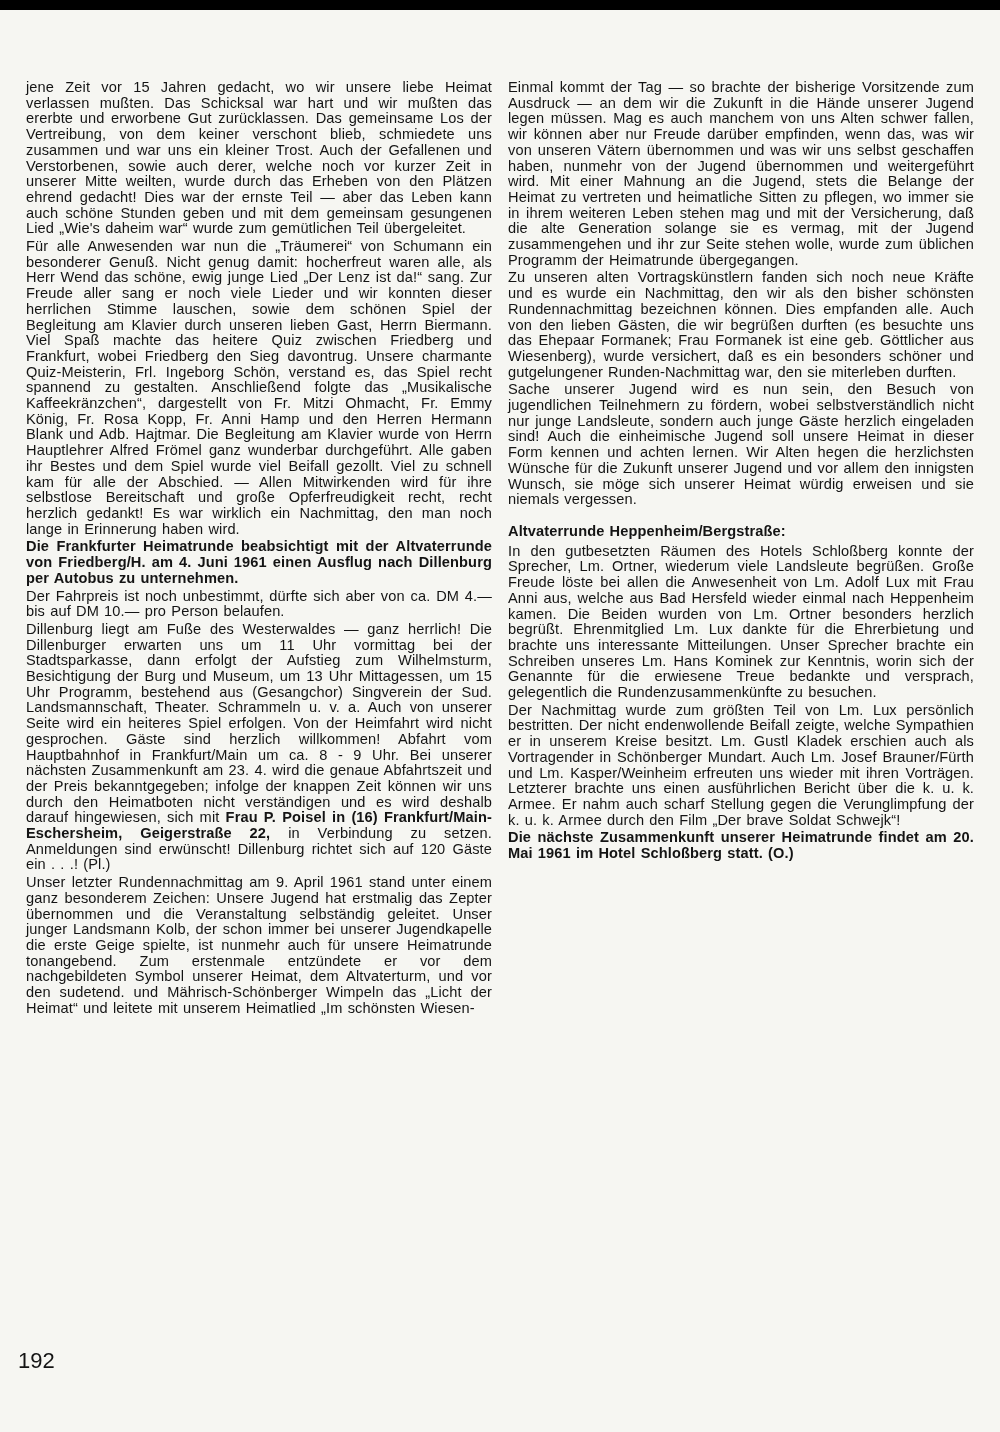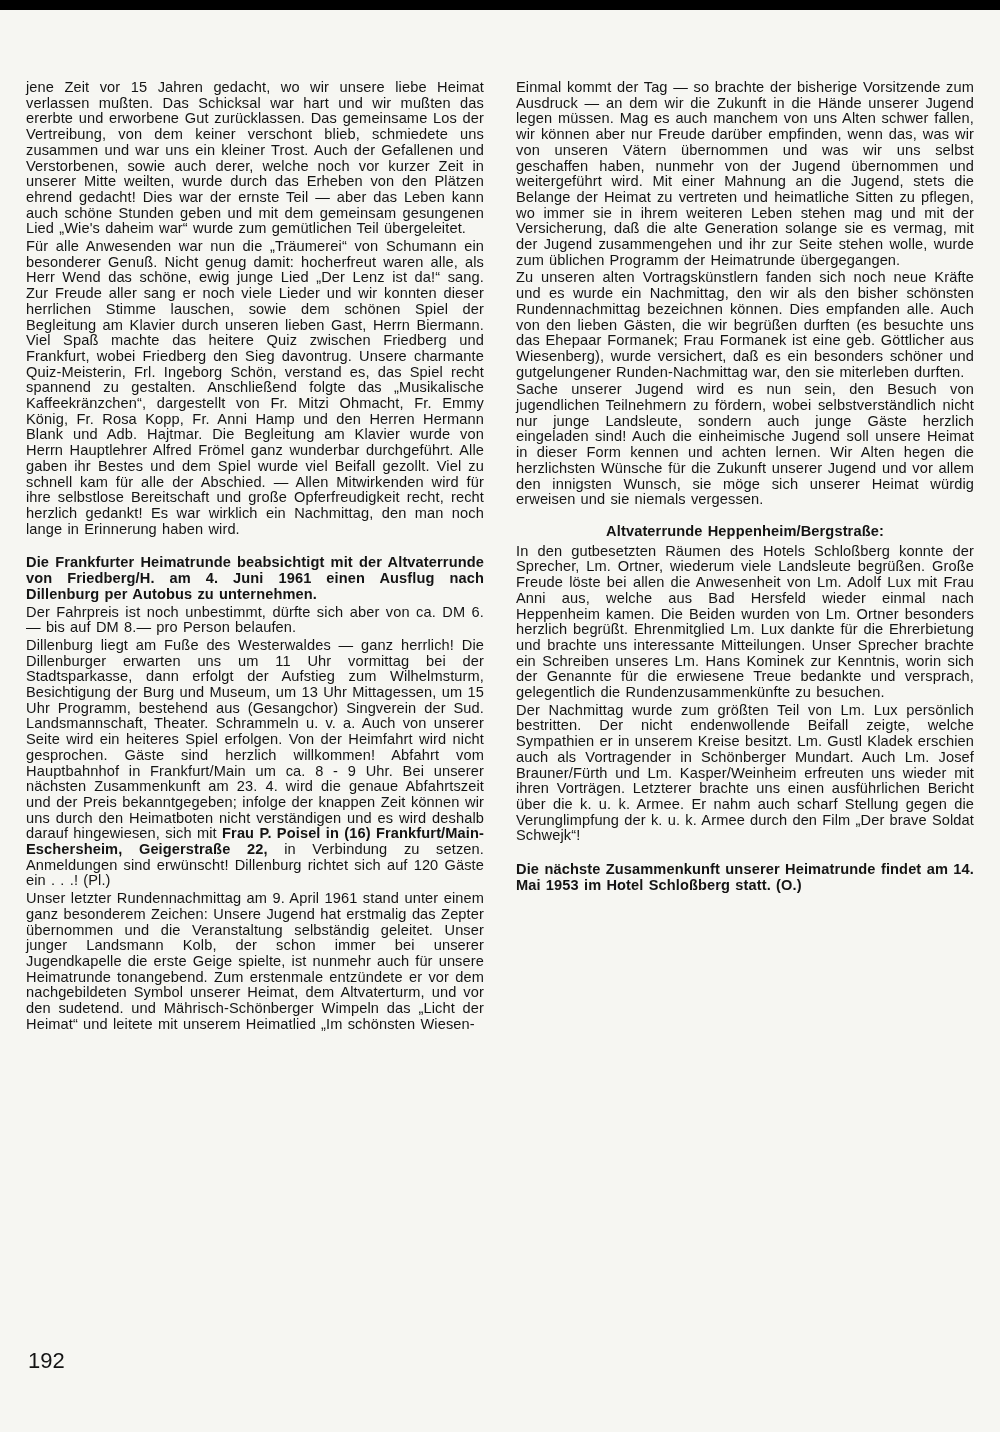--- a/index.html
+++ b/index.html
@@ -22,21 +22,21 @@
     width: 100%;
     height: 10px;
     background: #000;
   }
   .content {
     position: absolute;
     top: 80px;
     left: 0;
     width: 100%;
     display: flex;
-    gap: 32px;
+    gap: 16px;
     padding: 0 26px;
     box-sizing: border-box;
   }
   .column {
     flex: 1 1 0;
     min-width: 0;
   }
   p {
     margin: 0 0 2px 0;
     font-size: 14.6px;
@@ -45,59 +45,59 @@
     letter-spacing: 0.12px;
     word-spacing: 1px;
     hyphens: auto;
     -webkit-hyphens: auto;
   }
   .bold {
     font-weight: bold;
   }
   .announcement {
     font-weight: bold;
-    margin-top: 18px;
+    margin-top: 2px;
     margin-bottom: 2px;
   }
   .heading {
     font-weight: bold;
     margin-top: 16px;
     margin-bottom: 4px;
-    text-align: center;
+    text-align: left;
   }
   .page-number {
     position: absolute;
-    left: 28px;
+    left: 18px;
     bottom: 58px;
     font-size: 22px;
     font-weight: normal;
     color: #141414;
   }
 </style>
 </head>
 <body>
 
 <div class="top-edge"></div>
 
 <div class="content">
 
   <div class="column">
     <p>jene Zeit vor 15 Jahren gedacht, wo wir unsere liebe Heimat verlassen mußten. Das Schicksal war hart und wir mußten das ererbte und erworbene Gut zurücklassen. Das gemeinsame Los der Vertreibung, von dem keiner verschont blieb, schmiedete uns zusammen und war uns ein kleiner Trost. Auch der Gefallenen und Verstorbenen, sowie auch derer, welche noch vor kurzer Zeit in unserer Mitte weilten, wurde durch das Erheben von den Plätzen ehrend gedacht! Dies war der ernste Teil — aber das Leben kann auch schöne Stunden geben und mit dem gemeinsam gesungenen Lied „Wie's daheim war“ wurde zum gemütlichen Teil übergeleitet.</p>
     <p>Für alle Anwesenden war nun die „Träumerei“ von Schumann ein besonderer Genuß. Nicht genug damit: hocherfreut waren alle, als Herr Wend das schöne, ewig junge Lied „Der Lenz ist da!“ sang. Zur Freude aller sang er noch viele Lieder und wir konnten dieser herrlichen Stimme lauschen, sowie dem schönen Spiel der Begleitung am Klavier durch unseren lieben Gast, Herrn Biermann. Viel Spaß machte das heitere Quiz zwischen Friedberg und Frankfurt, wobei Friedberg den Sieg davontrug. Unsere charmante Quiz-Meisterin, Frl. Ingeborg Schön, verstand es, das Spiel recht spannend zu gestalten. Anschließend folgte das „Musikalische Kaffeekränzchen“, dargestellt von Fr. Mitzi Ohmacht, Fr. Emmy König, Fr. Rosa Kopp, Fr. Anni Hamp und den Herren Hermann Blank und Adb. Hajtmar. Die Begleitung am Klavier wurde von Herrn Hauptlehrer Alfred Frömel ganz wunderbar durchgeführt. Alle gaben ihr Bestes und dem Spiel wurde viel Beifall gezollt. Viel zu schnell kam für alle der Abschied. — Allen Mitwirkenden wird für ihre selbstlose Bereitschaft und große Opferfreudigkeit recht, recht herzlich gedankt! Es war wirklich ein Nachmittag, den man noch lange in Erinnerung haben wird.</p>
     <p class="announcement">Die Frankfurter Heimatrunde beabsichtigt mit der Altvaterrunde von Friedberg/H. am 4. Juni 1961 einen Ausflug nach Dillenburg per Autobus zu unternehmen.</p>
-    <p>Der Fahrpreis ist noch unbestimmt, dürfte sich aber von ca. DM 6.— bis auf DM 8.— pro Person belaufen.</p>
+    <p>Der Fahrpreis ist noch unbestimmt, dürfte sich aber von ca. DM 4.— bis auf DM 10.— pro Person belaufen.</p>
     <p><span>Dillenburg liegt am Fuße des Westerwaldes — ganz herrlich! Die Dillenburger erwarten uns um 11 Uhr vormittag bei der Stadtsparkasse, dann erfolgt der Aufstieg zum Wilhelmsturm, Besichtigung der Burg und Museum, um 13 Uhr Mittagessen, um 15 Uhr Programm, bestehend aus (Gesangchor) Singverein der Sud. Landsmannschaft, Theater. Schrammeln u. v. a. Auch von unserer Seite wird ein heiteres Spiel erfolgen. Von der Heimfahrt wird nicht gesprochen. Gäste sind herzlich willkommen! Abfahrt vom Hauptbahnhof in Frankfurt/Main um ca. 8 - 9 Uhr. Bei unserer nächsten Zusammenkunft am 23. 4. wird die genaue Abfahrtszeit und der Preis bekanntgegeben; infolge der knappen Zeit können wir uns durch den Heimatboten nicht verständigen und es wird deshalb darauf hingewiesen, sich mit </span><span class="bold">Frau P. Poisel in (16) Frankfurt/Main-Eschersheim, Geigerstraße 22,</span><span> in Verbindung zu setzen. Anmeldungen sind erwünscht! Dillenburg richtet sich auf 120 Gäste ein . . .! (Pl.)</span></p>
     <p>Unser letzter Rundennachmittag am 9. April 1961 stand unter einem ganz besonderem Zeichen: Unsere Jugend hat erstmalig das Zepter übernommen und die Veranstaltung selbständig geleitet. Unser junger Landsmann Kolb, der schon immer bei unserer Jugendkapelle die erste Geige spielte, ist nunmehr auch für unsere Heimatrunde tonangebend. Zum erstenmale entzündete er vor dem nachgebildeten Symbol unserer Heimat, dem Altvaterturm, und vor den sudetend. und Mährisch-Schönberger Wimpeln das „Licht der Heimat“ und leitete mit unserem Heimatlied „Im schönsten Wiesen-</p>
   </div>
 
   <div class="column">
     <p>Einmal kommt der Tag — so brachte der bisherige Vorsitzende zum Ausdruck — an dem wir die Zukunft in die Hände unserer Jugend legen müssen. Mag es auch manchem von uns Alten schwer fallen, wir können aber nur Freude darüber empfinden, wenn das, was wir von unseren Vätern übernommen und was wir uns selbst geschaffen haben, nunmehr von der Jugend übernommen und weitergeführt wird. Mit einer Mahnung an die Jugend, stets die Belange der Heimat zu vertreten und heimatliche Sitten zu pflegen, wo immer sie in ihrem weiteren Leben stehen mag und mit der Versicherung, daß die alte Generation solange sie es vermag, mit der Jugend zusammengehen und ihr zur Seite stehen wolle, wurde zum üblichen Programm der Heimatrunde übergegangen.</p>
     <p>Zu unseren alten Vortragskünstlern fanden sich noch neue Kräfte und es wurde ein Nachmittag, den wir als den bisher schönsten Rundennachmittag bezeichnen können. Dies empfanden alle. Auch von den lieben Gästen, die wir begrüßen durften (es besuchte uns das Ehepaar Formanek; Frau Formanek ist eine geb. Göttlicher aus Wiesenberg), wurde versichert, daß es ein besonders schöner und gutgelungener Runden-Nachmittag war, den sie miterleben durften.</p>
     <p>Sache unserer Jugend wird es nun sein, den Besuch von jugendlichen Teilnehmern zu fördern, wobei selbstverständlich nicht nur junge Landsleute, sondern auch junge Gäste herzlich eingeladen sind! Auch die einheimische Jugend soll unsere Heimat in dieser Form kennen und achten lernen. Wir Alten hegen die herzlichsten Wünsche für die Zukunft unserer Jugend und vor allem den innigsten Wunsch, sie möge sich unserer Heimat würdig erweisen und sie niemals vergessen.</p>
     <p class="heading">Altvaterrunde Heppenheim/Bergstraße:</p>
     <p>In den gutbesetzten Räumen des Hotels Schloßberg konnte der Sprecher, Lm. Ortner, wiederum viele Landsleute begrüßen. Große Freude löste bei allen die Anwesenheit von Lm. Adolf Lux mit Frau Anni aus, welche aus Bad Hersfeld wieder einmal nach Heppenheim kamen. Die Beiden wurden von Lm. Ortner besonders herzlich begrüßt. Ehrenmitglied Lm. Lux dankte für die Ehrerbietung und brachte uns interessante Mitteilungen. Unser Sprecher brachte ein Schreiben unseres Lm. Hans Kominek zur Kenntnis, worin sich der Genannte für die erwiesene Treue bedankte und versprach, gelegentlich die Rundenzusammenkünfte zu besuchen.</p>
     <p>Der Nachmittag wurde zum größten Teil von Lm. Lux persönlich bestritten. Der nicht endenwollende Beifall zeigte, welche Sympathien er in unserem Kreise besitzt. Lm. Gustl Kladek erschien auch als Vortragender in Schönberger Mundart. Auch Lm. Josef Brauner/Fürth und Lm. Kasper/Weinheim erfreuten uns wieder mit ihren Vorträgen. Letzterer brachte uns einen ausführlichen Bericht über die k. u. k. Armee. Er nahm auch scharf Stellung gegen die Verunglimpfung der k. u. k. Armee durch den Film „Der brave Soldat Schwejk“!</p>
-    <p class="announcement">Die nächste Zusammenkunft unserer Heimatrunde findet am 14. Mai 1953 im Hotel Schloßberg statt. (O.)</p>
+    <p class="announcement">Die nächste Zusammenkunft unserer Heimatrunde findet am 20. Mai 1961 im Hotel Schloßberg statt. (O.)</p>
   </div>
 
 </div>
 
 <div class="page-number">192</div>
 
 </body></html>

